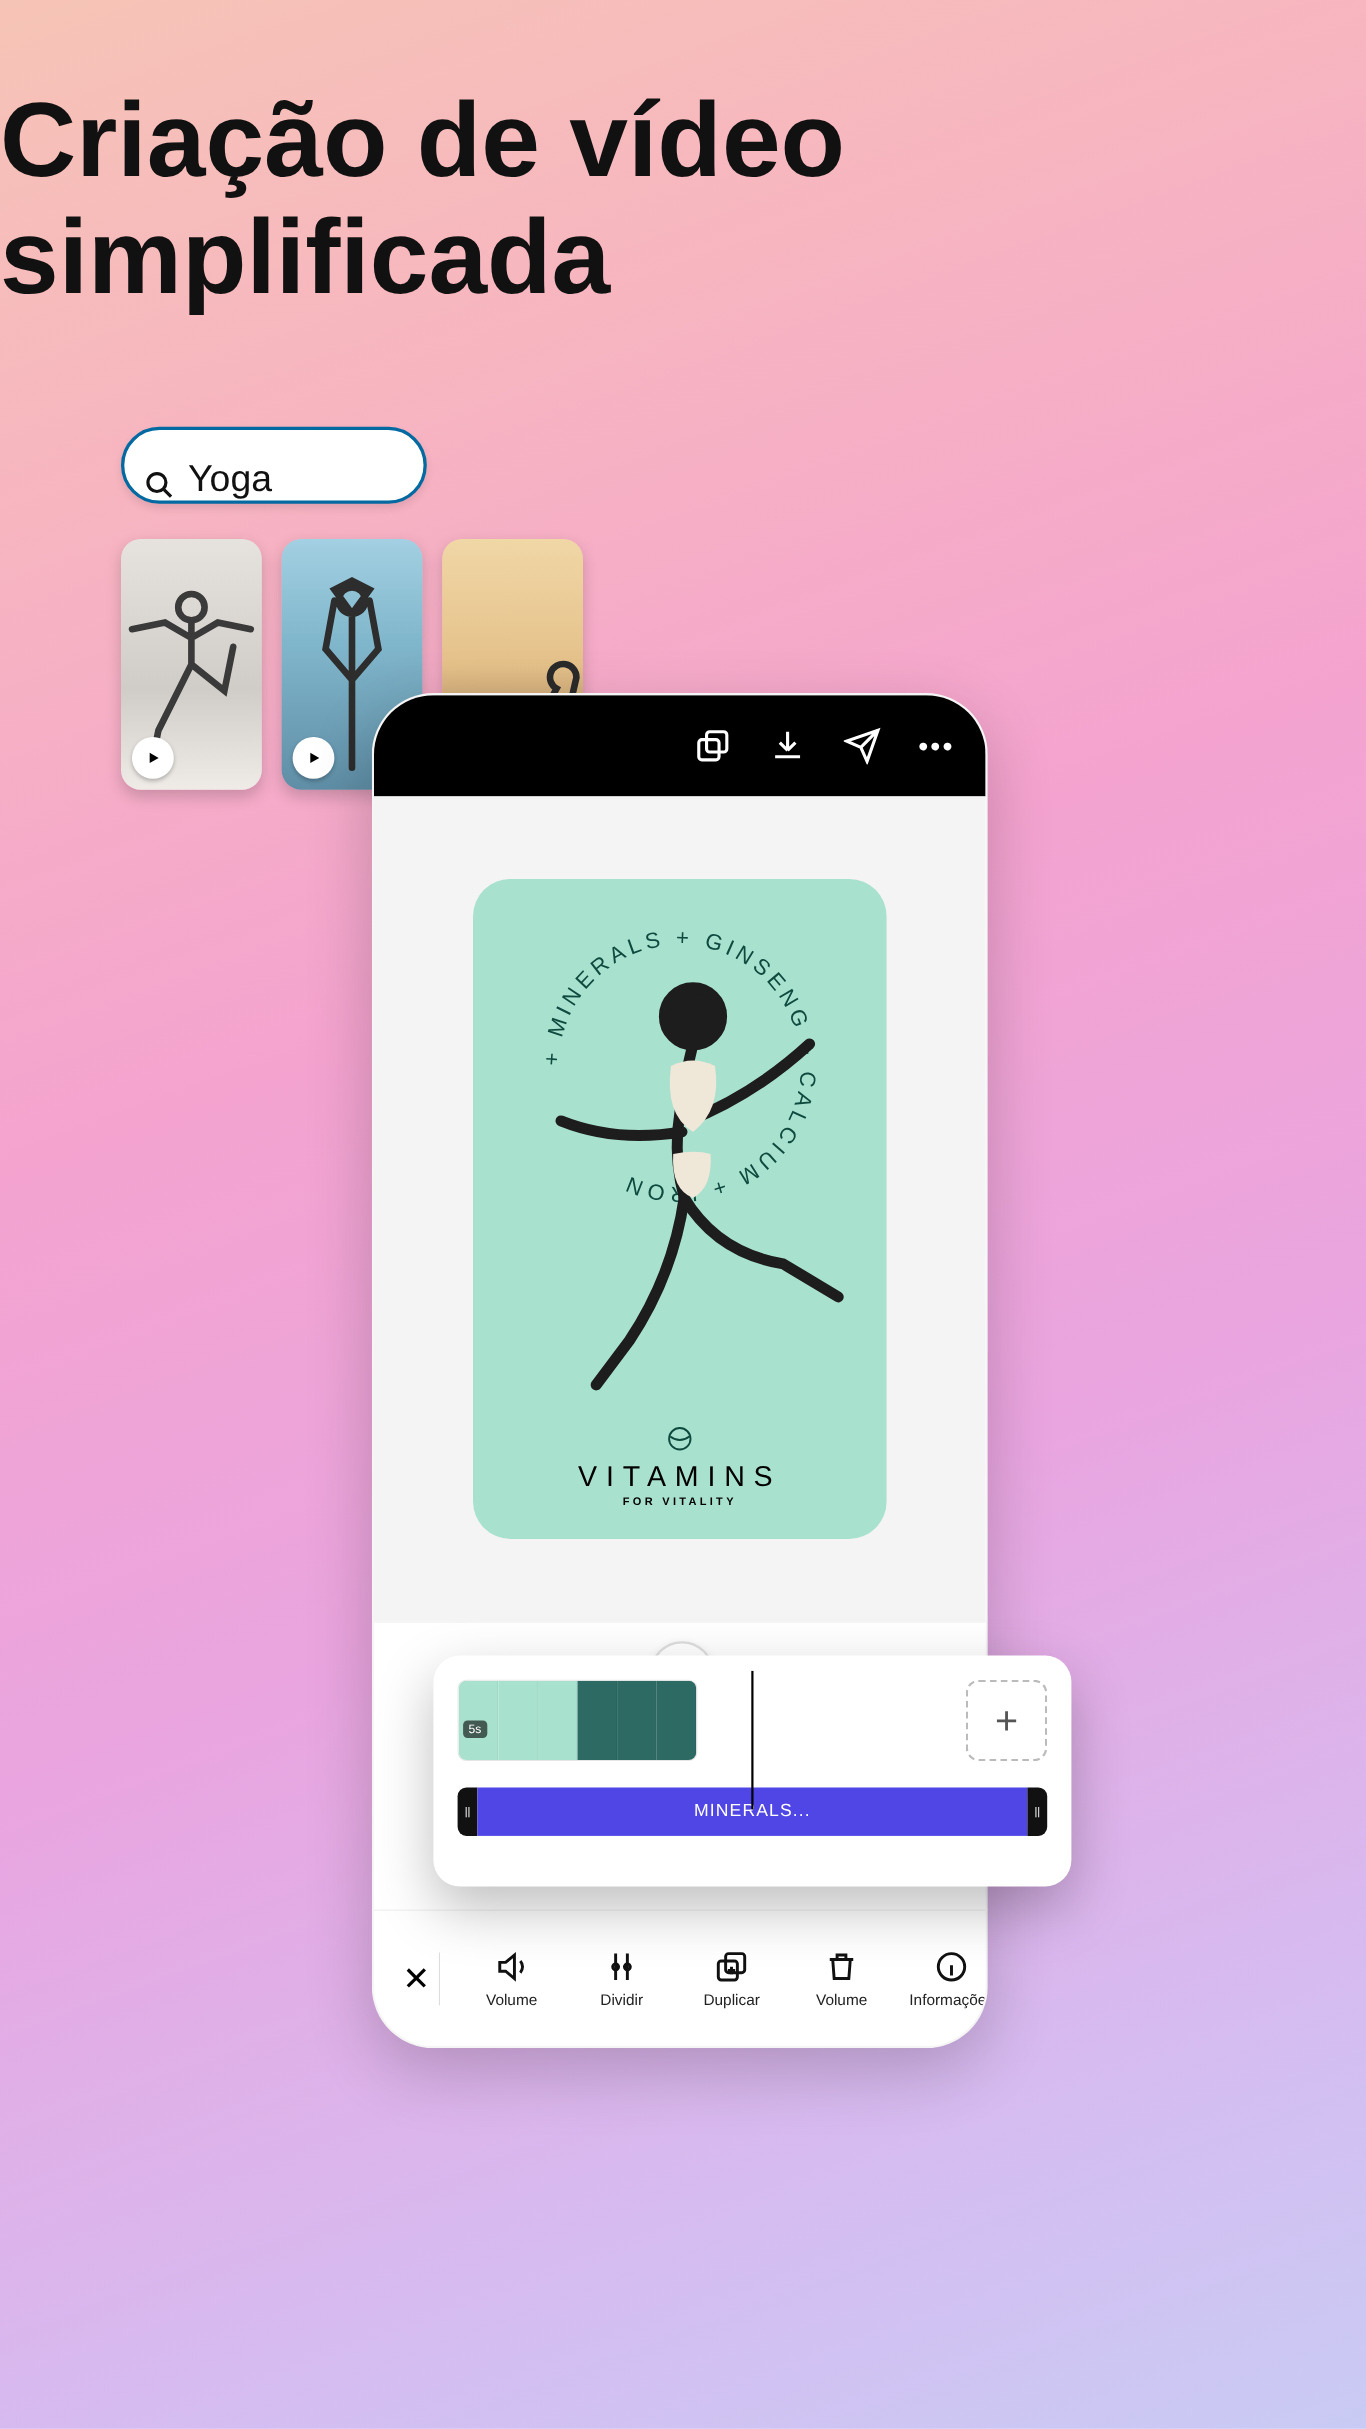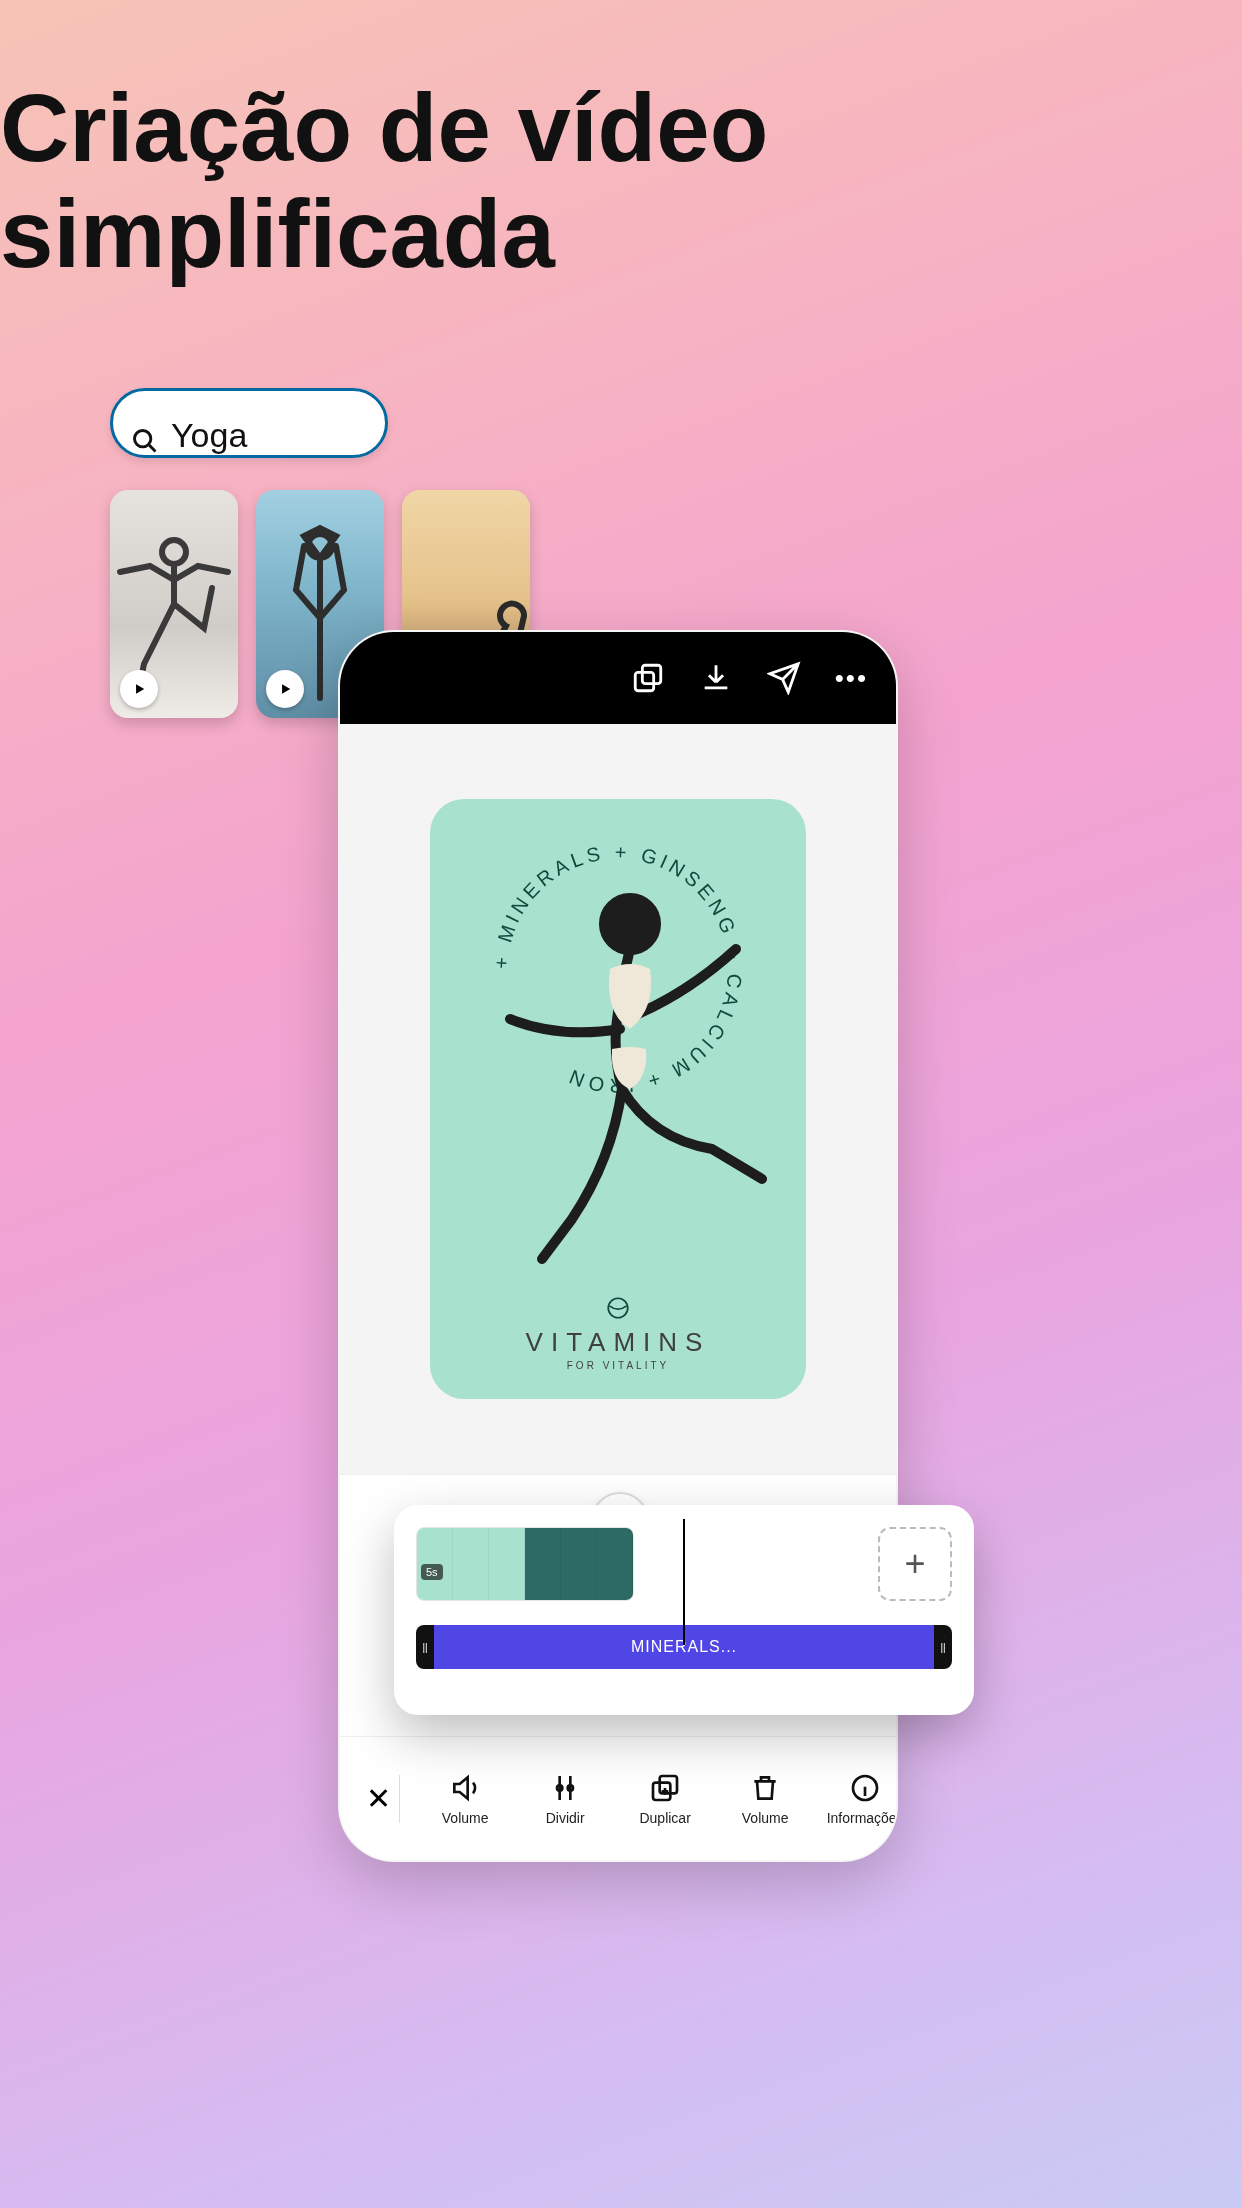--- a/index.html
+++ b/index.html
@@ -65,25 +65,25 @@
   
   .canvas-area {
     flex: 1; background: #f4f4f4; display:flex; align-items:center; justify-content:center;
   }
   .canvas-card {
     width: 376px; height: 600px; background: #a9e1cf; border-radius: 34px;
     position: relative; overflow: hidden;
   }
   .canvas-card svg.dancer { position:absolute; inset:0; }
   .vitamins-block {
-    position:absolute; bottom: 28px; left:0; right:0; text-align:center; color:#404040;
+    position:absolute; bottom: 28px; left:0; right:0; text-align:center; color:#000000;
   }
   .vitamins-block .brand-icon { width: 26px; height:26px; display:block; margin:0 auto 6px; }
   .vitamins-block .brand-name { font-size: 26px; letter-spacing: 8px; font-weight: 500; }
-  .vitamins-block .brand-sub  { font-size: 10px; letter-spacing: 3px; margin-top:2px; font-weight:400; }
+  .vitamins-block .brand-sub  { font-size: 10px; letter-spacing: 3px; margin-top:2px; font-weight:700; }
   .ring-text {
     position:absolute; top: 30px; left:50%; transform:translateX(-50%);
     width: 280px; height:280px;
   }
   .ring-text text { font-size: 20px; fill:#0f4a3f; letter-spacing:4px; font-weight:500; }
   
   .play-row {
     height: 92px; background:#fff; display:flex; align-items:center; justify-content:center; gap: 30px;
     border-top: 1px solid #eee;
   }

